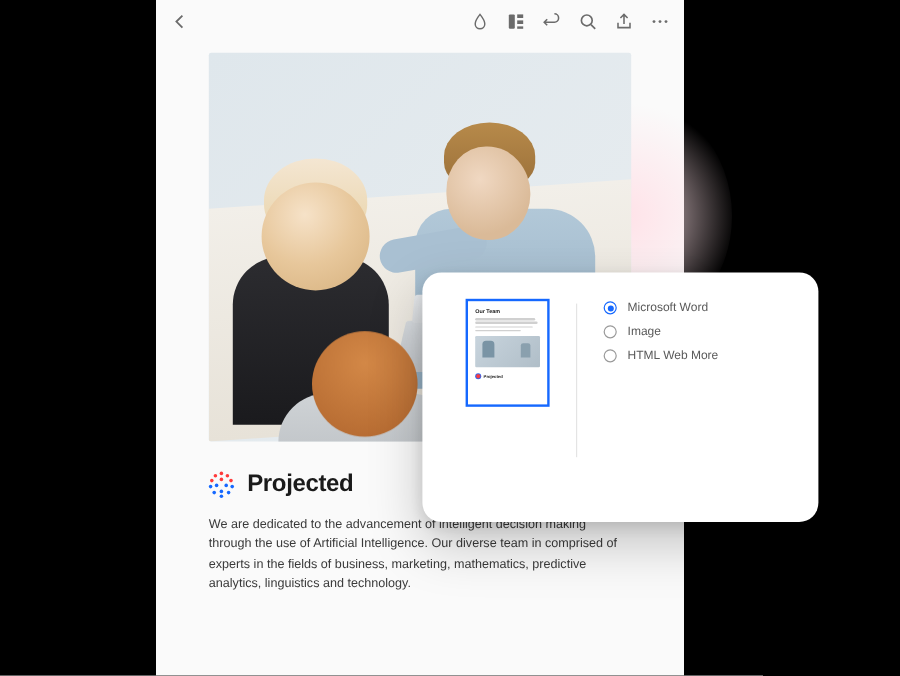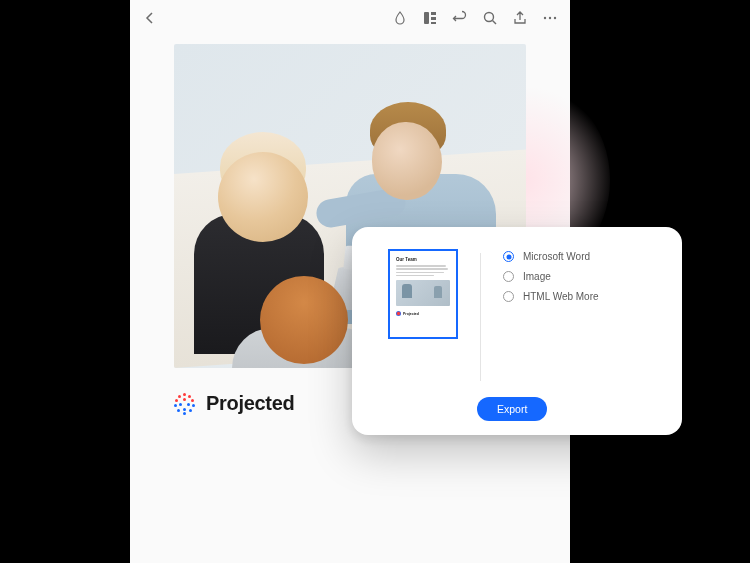--- a/index.html
+++ b/index.html
@@ -135,20 +135,21 @@
         <span class="dot" style="left:13px;top:10px;background:#1568ff"></span>
         <span class="dot" style="left:18px;top:11px;background:#1568ff"></span>
         <span class="dot" style="left:3px;top:16px;background:#1568ff"></span>
         <span class="dot" style="left:9px;top:15px;background:#1568ff"></span>
         <span class="dot" style="left:15px;top:16px;background:#1568ff"></span>
         <span class="dot" style="left:9px;top:19px;background:#1568ff"></span>
       </div>
       <div class="brand-name">Projected</div>
     </div>
 
+    <p class="body-text">We are dedicated to the advancement of intelligent decision making through the use of Artificial Intelligence. Our diverse team in comprised of experts in the fields of business,  marketing, mathematics, predictive analytics, linguistics and technology.</p>
   </div>
 </div>
 
 <div class="export-panel">
   <div class="thumb-col">
     <div class="thumb">
       <div class="thumb-title">Our Team</div>
       <div class="thumb-line" style="width:92%"></div>
       <div class="thumb-line" style="width:96%"></div>
       <div class="thumb-line" style="width:88%"></div>
@@ -171,14 +172,13 @@
     <div class="radio-row">
       <span class="radio"></span>
       <span class="radio-label">Image</span>
     </div>
     <div class="radio-row">
       <span class="radio"></span>
       <span class="radio-label">HTML Web More</span>
     </div>
   </div>
 
-  <button class="export-btn">Export</button>
 </div>
 
 </body></html>

